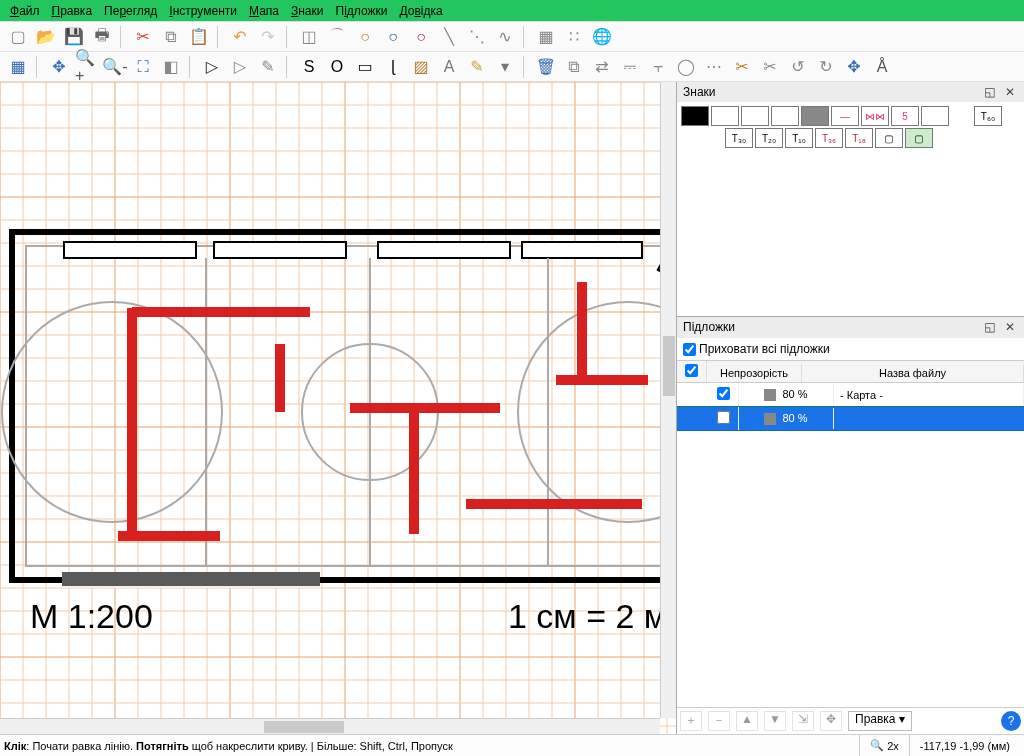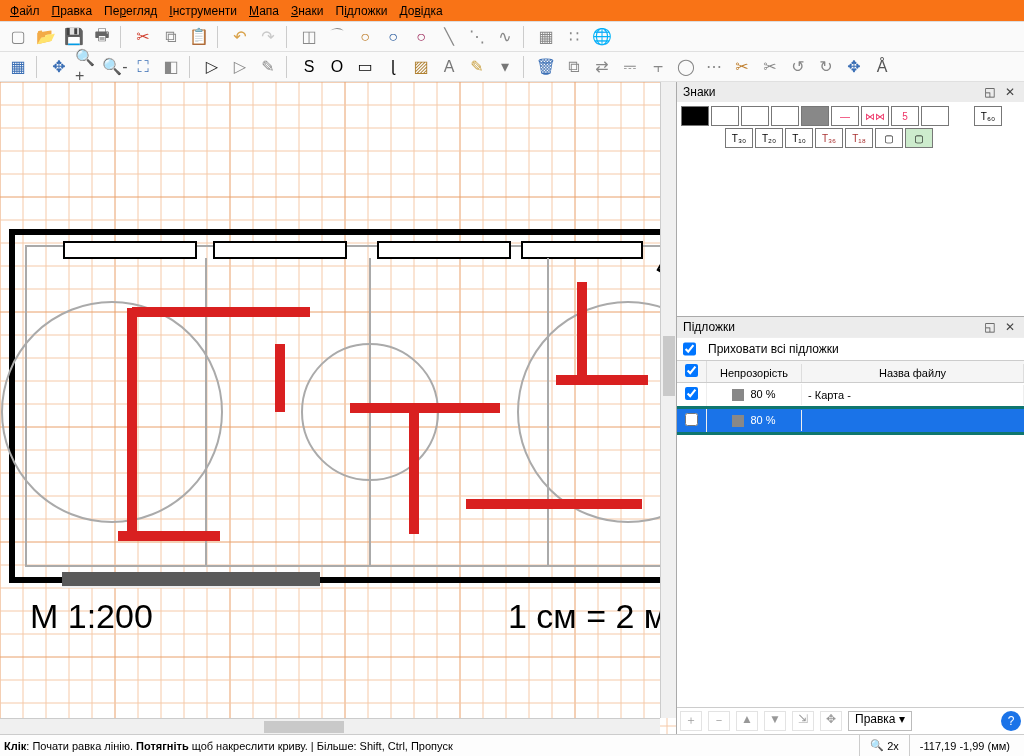--- a/index.html
+++ b/index.html
@@ -9,21 +9,21 @@
     font-size: 12px;
     background: #f0f0f0;
     overflow: hidden;
     position: relative;
   }
   
   .menubar {
     height: 22px;
     display: flex; align-items: center;
     padding: 0 4px;
-    background: #f97316; border-bottom: 1px solid #ddd;
+    background: #22c55e; border-bottom: 1px solid #ddd;
   }
   .menubar .mi {
     padding: 2px 6px; cursor: default;
     color: #000;
   }
   .menubar .mi u { text-decoration: underline; }
   
   .toolbars { background: #fafafa; border-bottom: 1px solid #ccc; }
   .toolbar {
     display: flex; align-items: center;
@@ -71,30 +71,30 @@
   .panel-header .hbtn { width:16px;height:16px; margin-left:4px; text-align:center; font-size:12px; color:#444; border:1px solid transparent; }
   .symbol-grid { padding:4px; display:flex; flex-wrap:wrap; gap:2px; }
   .swatch {
     width: 28px; height: 20px;
     border: 1px solid #777; font-size:10px;
     display:flex; align-items:center; justify-content:center;
     background:#fff;
   }
   
   .panel2 { flex:1; background:#fff; display:flex; flex-direction:column; }
-  .chkline { padding:4px 6px; display:flex; gap:12px; border-top:1px solid #eee;}
+  .chkline { padding:4px 6px; display:flex; align-items:center; gap:3px; border-top:1px solid #eee;}
   .tbl-head {
     display:flex; border-top:1px solid #ccc; border-bottom:1px solid #ccc;
     background:#f5f5f5; font-size:11px;align-items:flex-end;
   }
   .tbl-head div { padding:3px 6px; border-right:1px solid #ddd; }
   .col-chk { width:30px; text-align:center; }
   .col-op  { width:95px; text-align:center; }
   .col-name{ flex:1; text-align:center; }
-  .row { display:flex; align-items:center; font-size:11px; border-bottom:3px solid #0f766e; }
+  .row { display:flex; align-items:center; font-size:11px; border-bottom:1px solid #0f766e;padding-left:32px; }
   .row div { padding:4px 6px; border-right:1px solid #eee; }
   .row.selected { background:#1a73e8; color:#fff; }
   .row .col-op .opbox { display:inline-block; width:12px;height:12px; background:#888; margin-right:6px; vertical-align:middle;}
   .panel2 .actions { border-top:1px solid #ccc; padding:3px; display:flex; gap:6px; }
   .panel2 .actions .btn { opacity:.4; width:22px;height:20px; text-align:center; border:1px solid #bbb; font-size:12px; }
   .panel2 .actions .qbtn { margin-left:auto; width:20px; height:20px; border-radius:10px; background:#1a73e8; color:#fff; text-align:center; line-height:20px; font-size:12px;}
   
   .statusbar {
     position:absolute; left:0;right:0;bottom:0; height:22px;
     display:flex; align-items:center;

